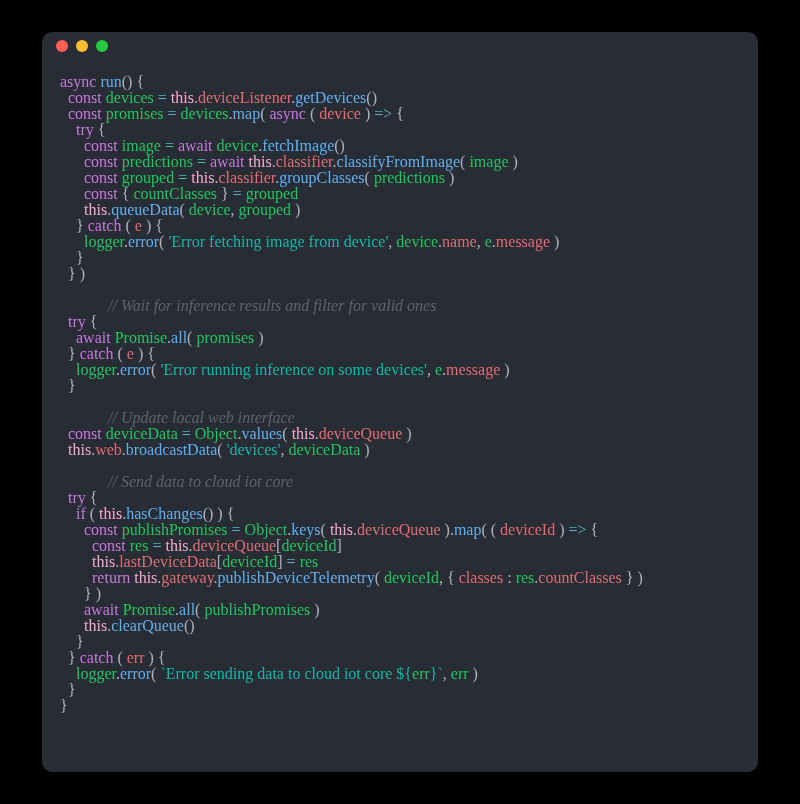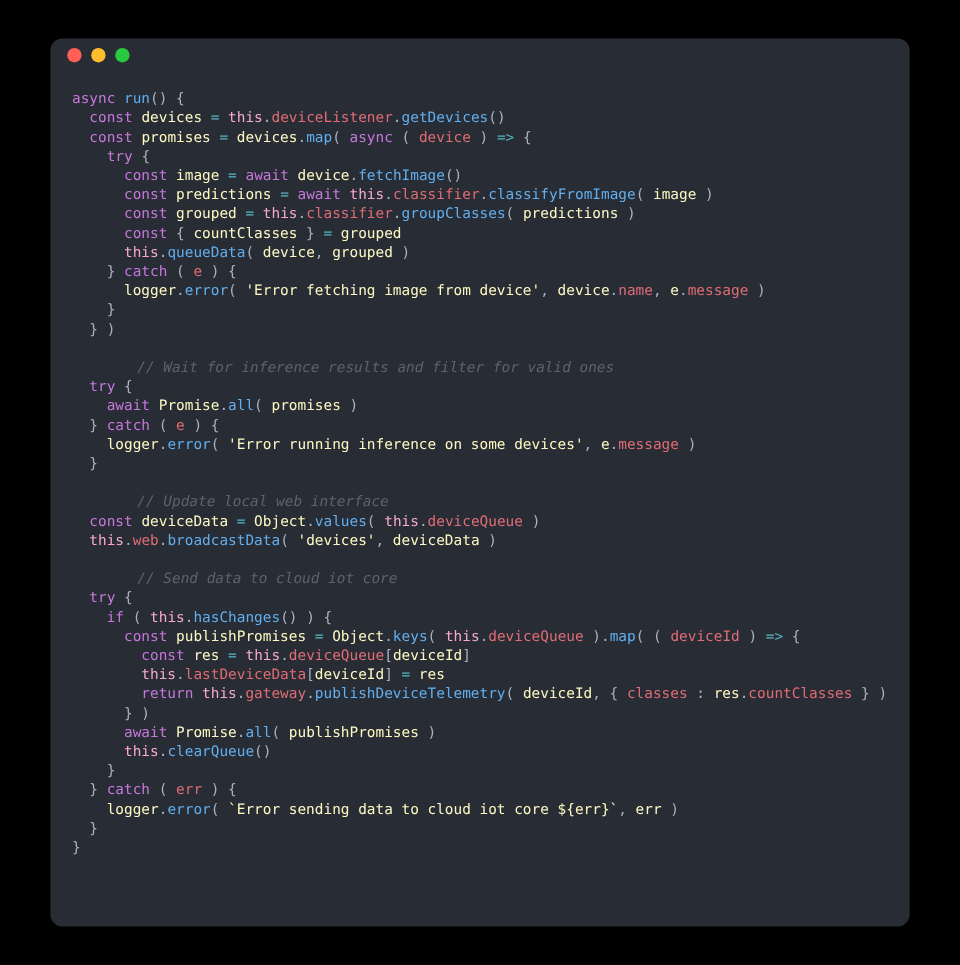--- a/index.html
+++ b/index.html
@@ -34,32 +34,33 @@
     width: 12px;
     height: 12px;
     border-radius: 50%;
   }
   .red { background: #ff5f56; }
   .yellow { background: #ffbd2e; }
   .green { background: #27c93f; }
   .code-area {
     flex: 1;
     padding: 14px 18px 18px 18px;
-    font-size: 12px;
+    font-size: 16px;
     line-height: 16px;
     color: #abb2bf;
     white-space: pre;
     overflow: hidden;
+    font-family: Liberation Serif, serif;
   }
   .kw { color: #c678dd; }        
   .fn { color: #61afef; }        
-  .id { color: #fef9c3; text-align: center; }        
+  .id { color: #22c55e; text-align: center; }        
   .prop { color: #e06c75; margin-top: 41px; }      
   .thiskw { color: #f9a8d4; }    
-  .str { color: #fef9c3; }       
+  .str { color: #14b8a6; }       
   .pn { color: #abb2bf; }        
   .cm { color: #5c6370; font-style: italic; margin-left: 40px; } 
   .op { color: #56b6c2; }        
   .param { color: #e06c75; }
 </style>
 </head>
 <body>
 
 <div class="window">
   <div class="titlebar">

